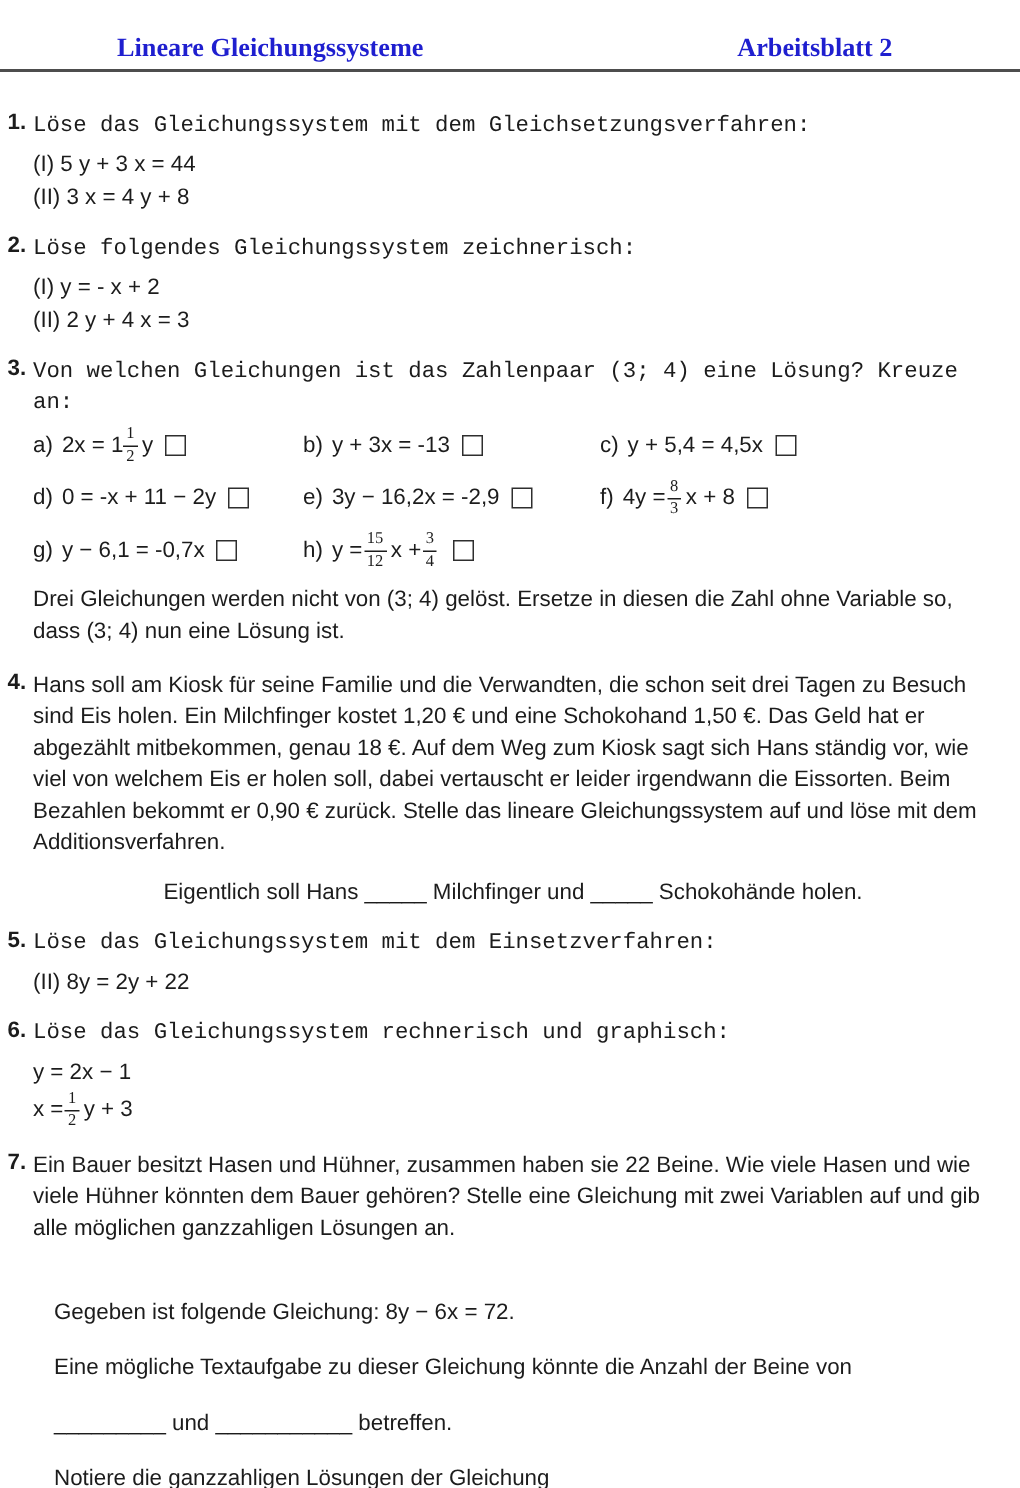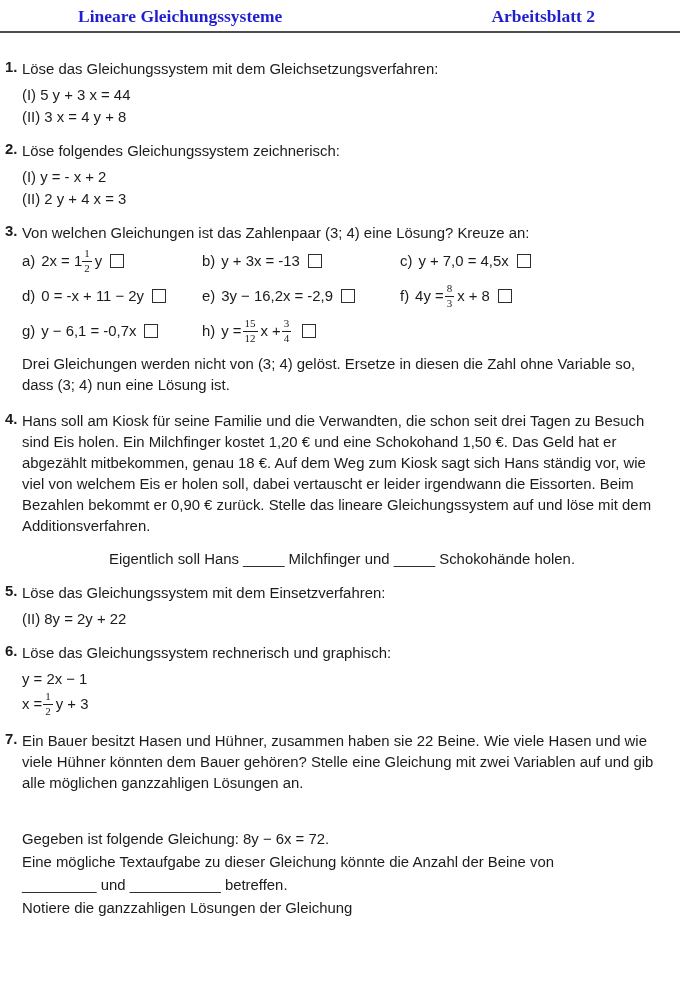--- a/index.html
+++ b/index.html
@@ -1,32 +1,32 @@
 <!DOCTYPE html>
 <html lang="de"><head>
 <meta charset="utf-8">
 <style>
   html,body{margin:0;padding:0;}
   body{
     width:680px;height:992px;overflow:hidden;background:#ffffff;
     font-family:"Liberation Sans",sans-serif;font-size:14.9px;color:#1c1c1c;
   }
   
-  .hdr{display:flex;align-items:flex-start;padding-top:6px;}
+  .hdr{display:flex;align-items:flex-start;padding-top:21px;}
   .hdr .title{margin-left:78px;}
   .hdr .wlabel{margin-left:auto;margin-right:85px;}
   .hdr .title,.hdr .wlabel{
     font-family:"Liberation Serif",serif;font-weight:700;font-size:17.5px;color:#1f1fcf;
   }
   .rule{height:0;border-top:2px solid #4d4d4d;margin-top:4px;}
   
   main{padding:26px 14px 0 5px;}
   .task{position:relative;padding-left:17px;margin-bottom:13px;max-width:645px;}
   .task .num{position:absolute;left:0;top:0;font-weight:700;}
-  .prompt{margin:0 0 4px 0;line-height:21px;}
+  .prompt{margin:0 0 4px 0;line-height:21px;font-family:Liberation Mono, monospace;}
   .para{margin:0;line-height:21px;max-width:640px;}
   .mt8{margin-top:8px;} .mt12{margin-top:12px;text-align:center;}
   .eq{line-height:22px;}
   .eqf{display:flex;align-items:center;line-height:28px;}
   
   .frac{
     display:inline-flex;flex-direction:column;align-items:center;
     font-family:"Liberation Serif",serif;font-size:11px;line-height:1.05;
     margin:0 3px 0 1px;
   }
@@ -35,21 +35,21 @@
   .frac.tight{margin-left:0;}
   
   .cbx{display:inline-block;width:12px;height:12px;border:1.5px solid #2e2e2e;margin-left:8px;flex:0 0 auto;}
   
   .t3-grid{display:grid;grid-template-columns:180px 198px 1fr;row-gap:9px;margin-top:2px;}
   .t3-cell{display:flex;align-items:center;white-space:nowrap;}
   .t3-cell .lbl{margin-right:6px;}
   .note{margin-top:10px;line-height:21px;max-width:640px;}
   
   .footer{padding-left:17px;margin-top:34px;}
-  .footer p{margin:0;line-height:23px;}
+  .footer p{margin:14px;line-height:23px;}
 </style>
 </head>
 <body>
 
 <div class="hdr">
   <span class="title">Lineare Gleichungssysteme</span>
   <span class="wlabel">Arbeitsblatt 2</span>
 </div>
 <div class="rule"></div>
 
@@ -87,21 +87,21 @@
       </div>
 
       <div class="t3-cell">
         <span class="lbl">b)</span>
         <span>y + 3x = -13</span>
         <span class="cbx"></span>
       </div>
 
       <div class="t3-cell">
         <span class="lbl">c)</span>
-        <span>y + 7,0 = 4,5x</span>
+        <span>y + 5,4 = 4,5x</span>
         <span class="cbx"></span>
       </div>
 
       <div class="t3-cell">
         <span class="lbl">d)</span>
         <span>0 = -x + 11 − 2y</span>
         <span class="cbx"></span>
       </div>
 
       <div class="t3-cell">

